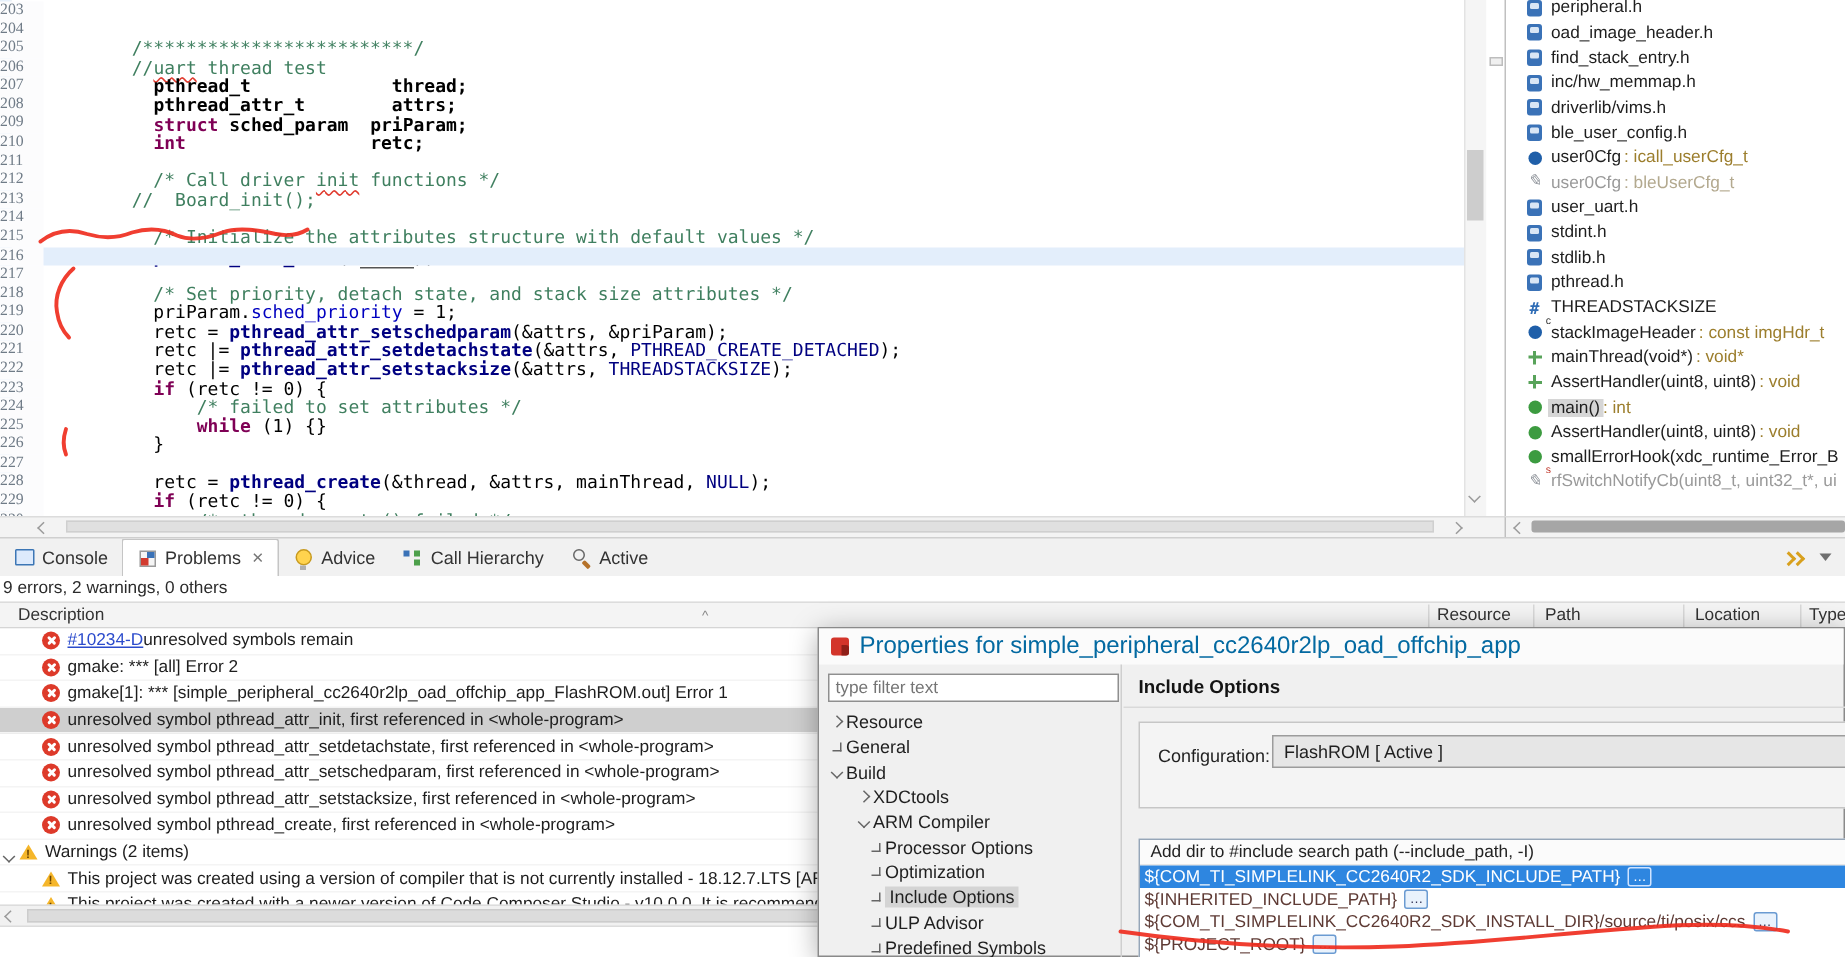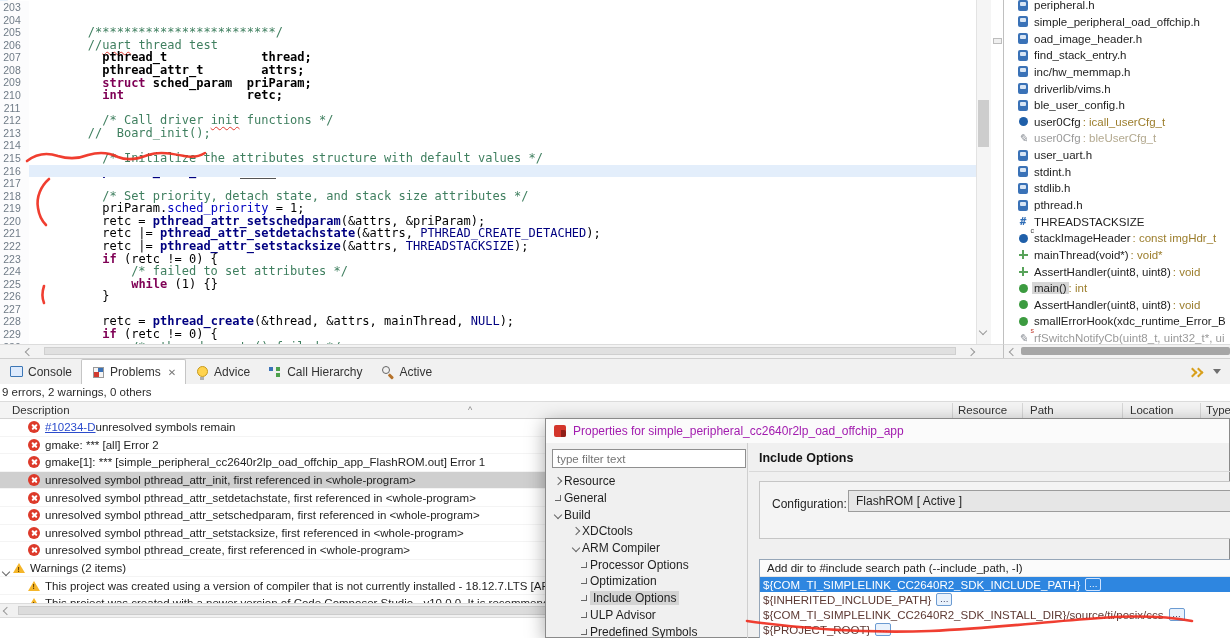--- a/index.html
+++ b/index.html
@@ -6,22 +6,22 @@
   body{width:1230px;height:638px;overflow:hidden;position:relative;background:#fff;
        font-family:"Liberation Sans",sans-serif;-webkit-font-smoothing:antialiased}
   .abs{position:absolute}
 
   
   #editor{left:0;top:0;width:976px;height:344px;background:#fff;overflow:hidden}
   .annot-strip{left:0;top:0;width:7px;height:344px;background:#e6f0fb;border-right:1px solid #eef2f6}
   #code-lines{left:0;top:1px;width:976px}
   .cl{display:flex;height:12.58px;line-height:12.6px;white-space:pre;
       font-family:"DejaVu Sans Mono",monospace;font-size:12px;color:#000}
-  .ln{display:inline-block;width:29px;flex:0 0 29px;text-align:center;padding-right:5px;box-sizing:border-box;
-      font-size:10.5px;color:#6f7b87;background:#fcfcfd;font-family:Liberation Sans, sans-serif}
+  .ln{display:inline-block;width:29px;flex:0 0 29px;text-align:left;padding-right:5px;box-sizing:border-box;
+      font-size:10.5px;color:#6f7b87;background:#fcfcfd;font-family:Liberation Serif, serif}
   .ct{flex:1 1 auto;padding-left:1px}
   .cl.cur .ct{background:#e3eefb}
   .com{color:#3f7f5f}
   .kw{color:#7f0055;font-weight:bold}
   .fn{color:#000080;font-weight:bold}
   .mac{color:#000080;font-weight:normal}
   .mem{color:#0000c0}
   .b{font-weight:bold}
   .und{border-bottom:1px solid #555}
   .sp{text-decoration:underline wavy #e03a2e 1px;text-underline-offset:2px}
@@ -107,21 +107,21 @@
   .picon.warn i{display:block;width:0;height:0;border-left:6px solid transparent;border-right:6px solid transparent;border-bottom:10.5px solid #f5b62a;position:relative}
   .picon.warn i::after{content:"!";position:absolute;left:-1.7px;top:1.5px;font:bold 8px "Liberation Sans",sans-serif;color:#6b4400}
   .plink{color:#2b4bcc;text-decoration:underline;margin-right:0}
   #problems-hscroll{left:0;top:603px;width:1230px;height:15px;background:#f1f1f1;border-top:1px solid #dcdcdc;border-bottom:1px solid #dcdcdc;box-sizing:border-box}
   #problems-hthumb{left:18px;top:606px;width:560px;height:9px;background:#dcdcdc;border:1px solid #cccccc;box-sizing:border-box}
 
   
   #dialog{left:545px;top:418px;width:685px;height:220px;background:#f0f0f0;border:1px solid #8a8a8a;
           box-shadow:0 4px 18px rgba(0,0,0,.35);box-sizing:border-box;z-index:10}
   #dlg-title{position:absolute;left:0;top:0;width:100%;height:24px;background:#fbfbfb;display:flex;align-items:center;gap:7px;padding-left:8px;box-sizing:border-box}
-  #dlg-title .txt{font-size:12px;color:#a21caf;white-space:nowrap}
+  #dlg-title .txt{font-size:16px;color:#0369a1;white-space:nowrap}
   .cube{display:block;width:12px;height:12px;background:#d3352b;border-radius:2px;position:relative}
   .cube::after{content:"";position:absolute;right:0;bottom:0;width:5px;height:7px;background:#8f1f18;border-radius:0 2px 2px 0}
   #dlg-left{position:absolute;left:0;top:24px;width:202px;height:196px;border-right:1px solid #cfcfcf;box-sizing:border-box}
   #dlg-filter{position:absolute;left:6px;top:6px;width:184px;height:17px;border:1px solid #8f8f8f;font-size:11.5px;color:#444;padding:0 4px;box-sizing:content-box;font-family:"Liberation Sans",sans-serif;background:#fff}
   #dlg-tree{position:absolute;left:0;top:30px;width:200px}
   .trow{display:flex;align-items:center;height:16.7px;font-size:12px;color:#1f1f1f;white-space:nowrap}
   .trow .tarrow{display:inline-flex;width:12px;justify-content:center}
   .trow.lv0{padding-left:6px}
   .trow.lv1{padding-left:24px}
   .trow.lv2{padding-left:32px}
@@ -338,27 +338,20 @@
         <span class="oicon i-inc">
           <i></i>
         </span>
         <span class="olabel">peripheral.h</span>
 
       </div>
       <div class="oi-row">
         <span class="oicon i-inc">
           <i></i>
         </span>
-        <span class="olabel">simple_peripheral_oad_offchip.h</span>
-
-      </div>
-      <div class="oi-row">
-        <span class="oicon i-inc">
-          <i></i>
-        </span>
         <span class="olabel">oad_image_header.h</span>
 
       </div>
       <div class="oi-row">
         <span class="oicon i-inc">
           <i></i>
         </span>
         <span class="olabel">find_stack_entry.h</span>
 
       </div>

